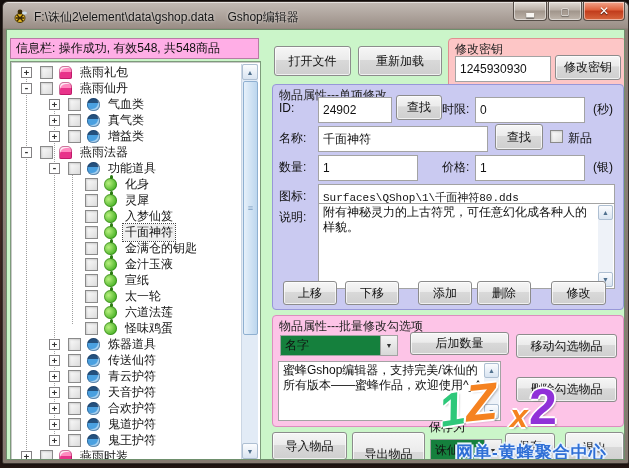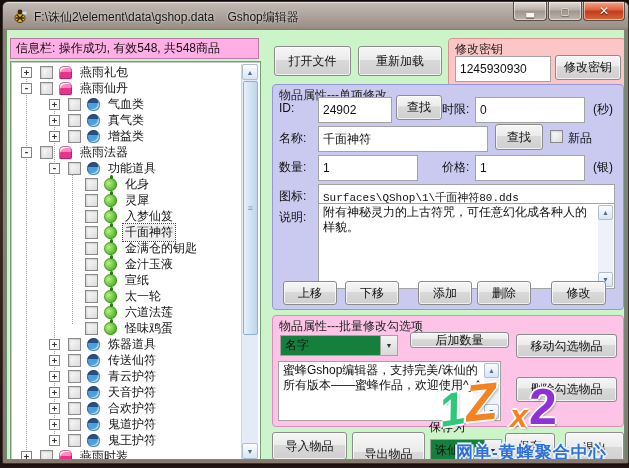--- a/index.html
+++ b/index.html
@@ -360,21 +360,21 @@
           <span>修改</span>
           </div>
       </div>
 
       <div class="abs group batch-group">
         <div class="gtitle">物品属性---批量修改勾选项</div>
         <div class="combo" style="position:absolute;left:7px;top:19px;width:118px;height:21px">
           <span class="ctext">名字</span>
           <span class="carrow">▼</span>
         </div>
-        <div class="btn" style="position:absolute;left:137px;top:16px;width:99px;height:16px">
+        <div class="btn" style="position:absolute;left:137px;top:16px;width:99px;height:23px">
           <span>后加数量</span>
           </div>
         <div class="btn" style="position:absolute;left:243px;top:18px;width:101px;height:24px">
           <span>移动勾选物品</span>
           </div>
         <div class="textarea" style="position:absolute;left:5px;top:45px;width:223px;height:60px">
           <span>蜜蜂Gshop编辑器，支持完美/诛仙的所有版本——蜜蜂作品，欢迎使用^_^</span>
           <div class="ta-sb">
             <div class="sb-btn sb-up">▲</div>
             <div class="sb-btn sb-down">▼</div>

